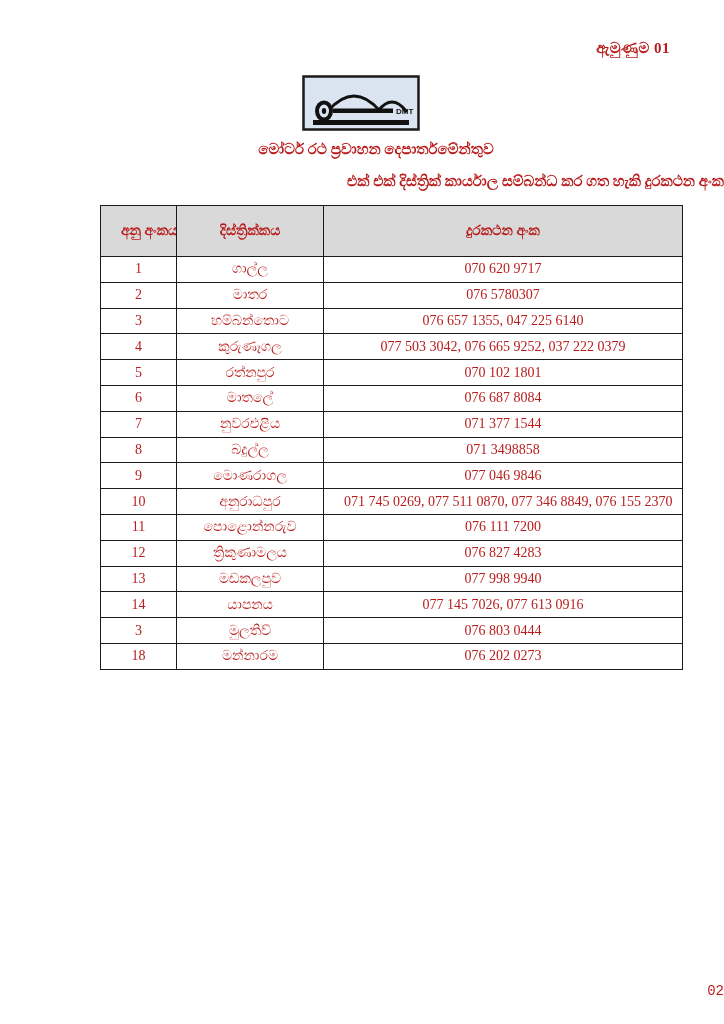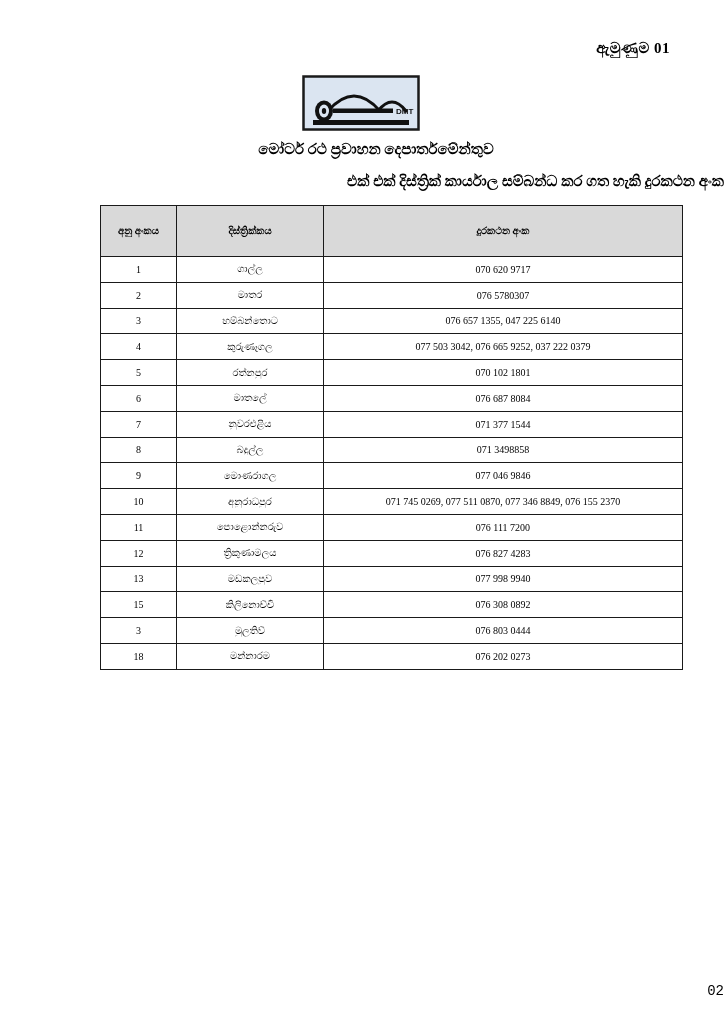--- a/index.html
+++ b/index.html
@@ -5,21 +5,21 @@
   html, body {
     margin: 0;
     padding: 0;
     background: #ffffff;
   }
   .page {
     position: relative;
     width: 724px;
     height: 1024px;
     background: #ffffff;
-    color: #000000;
+    color: #b91c1c;
     font-family: "Liberation Serif", "DejaVu Serif", serif;
     overflow: hidden;
     border-radius: 17px;
   }
   .annex-label {
     position: absolute;
     top: 40px;
     right: 54px;
     font-size: 15px;
     font-weight: bold;
@@ -57,22 +57,22 @@
     left: 100px;
     width: 582px;
     border-collapse: collapse;
     table-layout: fixed;
   }
   table.phone-table th,
   table.phone-table td {
     border: 1.6px solid #1a1a1a;
     text-align: center;
     vertical-align: middle;
-    font-size: 10px;
-    padding: 0 12px;
+    font-size: 14px;
+    padding: 0 20px;
     overflow: hidden;
     white-space: nowrap;
   }
   table.phone-table th {
     background: #d9d9d9;
     height: 50px;
     font-weight: bold;
   }
   table.phone-table td {
     height: 24.8px;
@@ -194,23 +194,23 @@
           <td>12</td>
           <td>ත්‍රිකුණාමලය</td>
           <td>076 827 4283</td>
         </tr>
         <tr>
           <td>13</td>
           <td>මඩකලපුව</td>
           <td>077 998 9940</td>
         </tr>
         <tr>
-          <td>15</td>
-          <td>කිලිනොච්චි</td>
-          <td>076 308 0892</td>
+          <td>14</td>
+          <td>යාපනය</td>
+          <td>077 145 7026, 077 613 0916</td>
         </tr>
         <tr>
           <td>3</td>
           <td>මුලතිව්</td>
           <td>076 803 0444</td>
         </tr>
         <tr>
           <td>18</td>
           <td>මන්නාරම</td>
           <td>076 202 0273</td>

